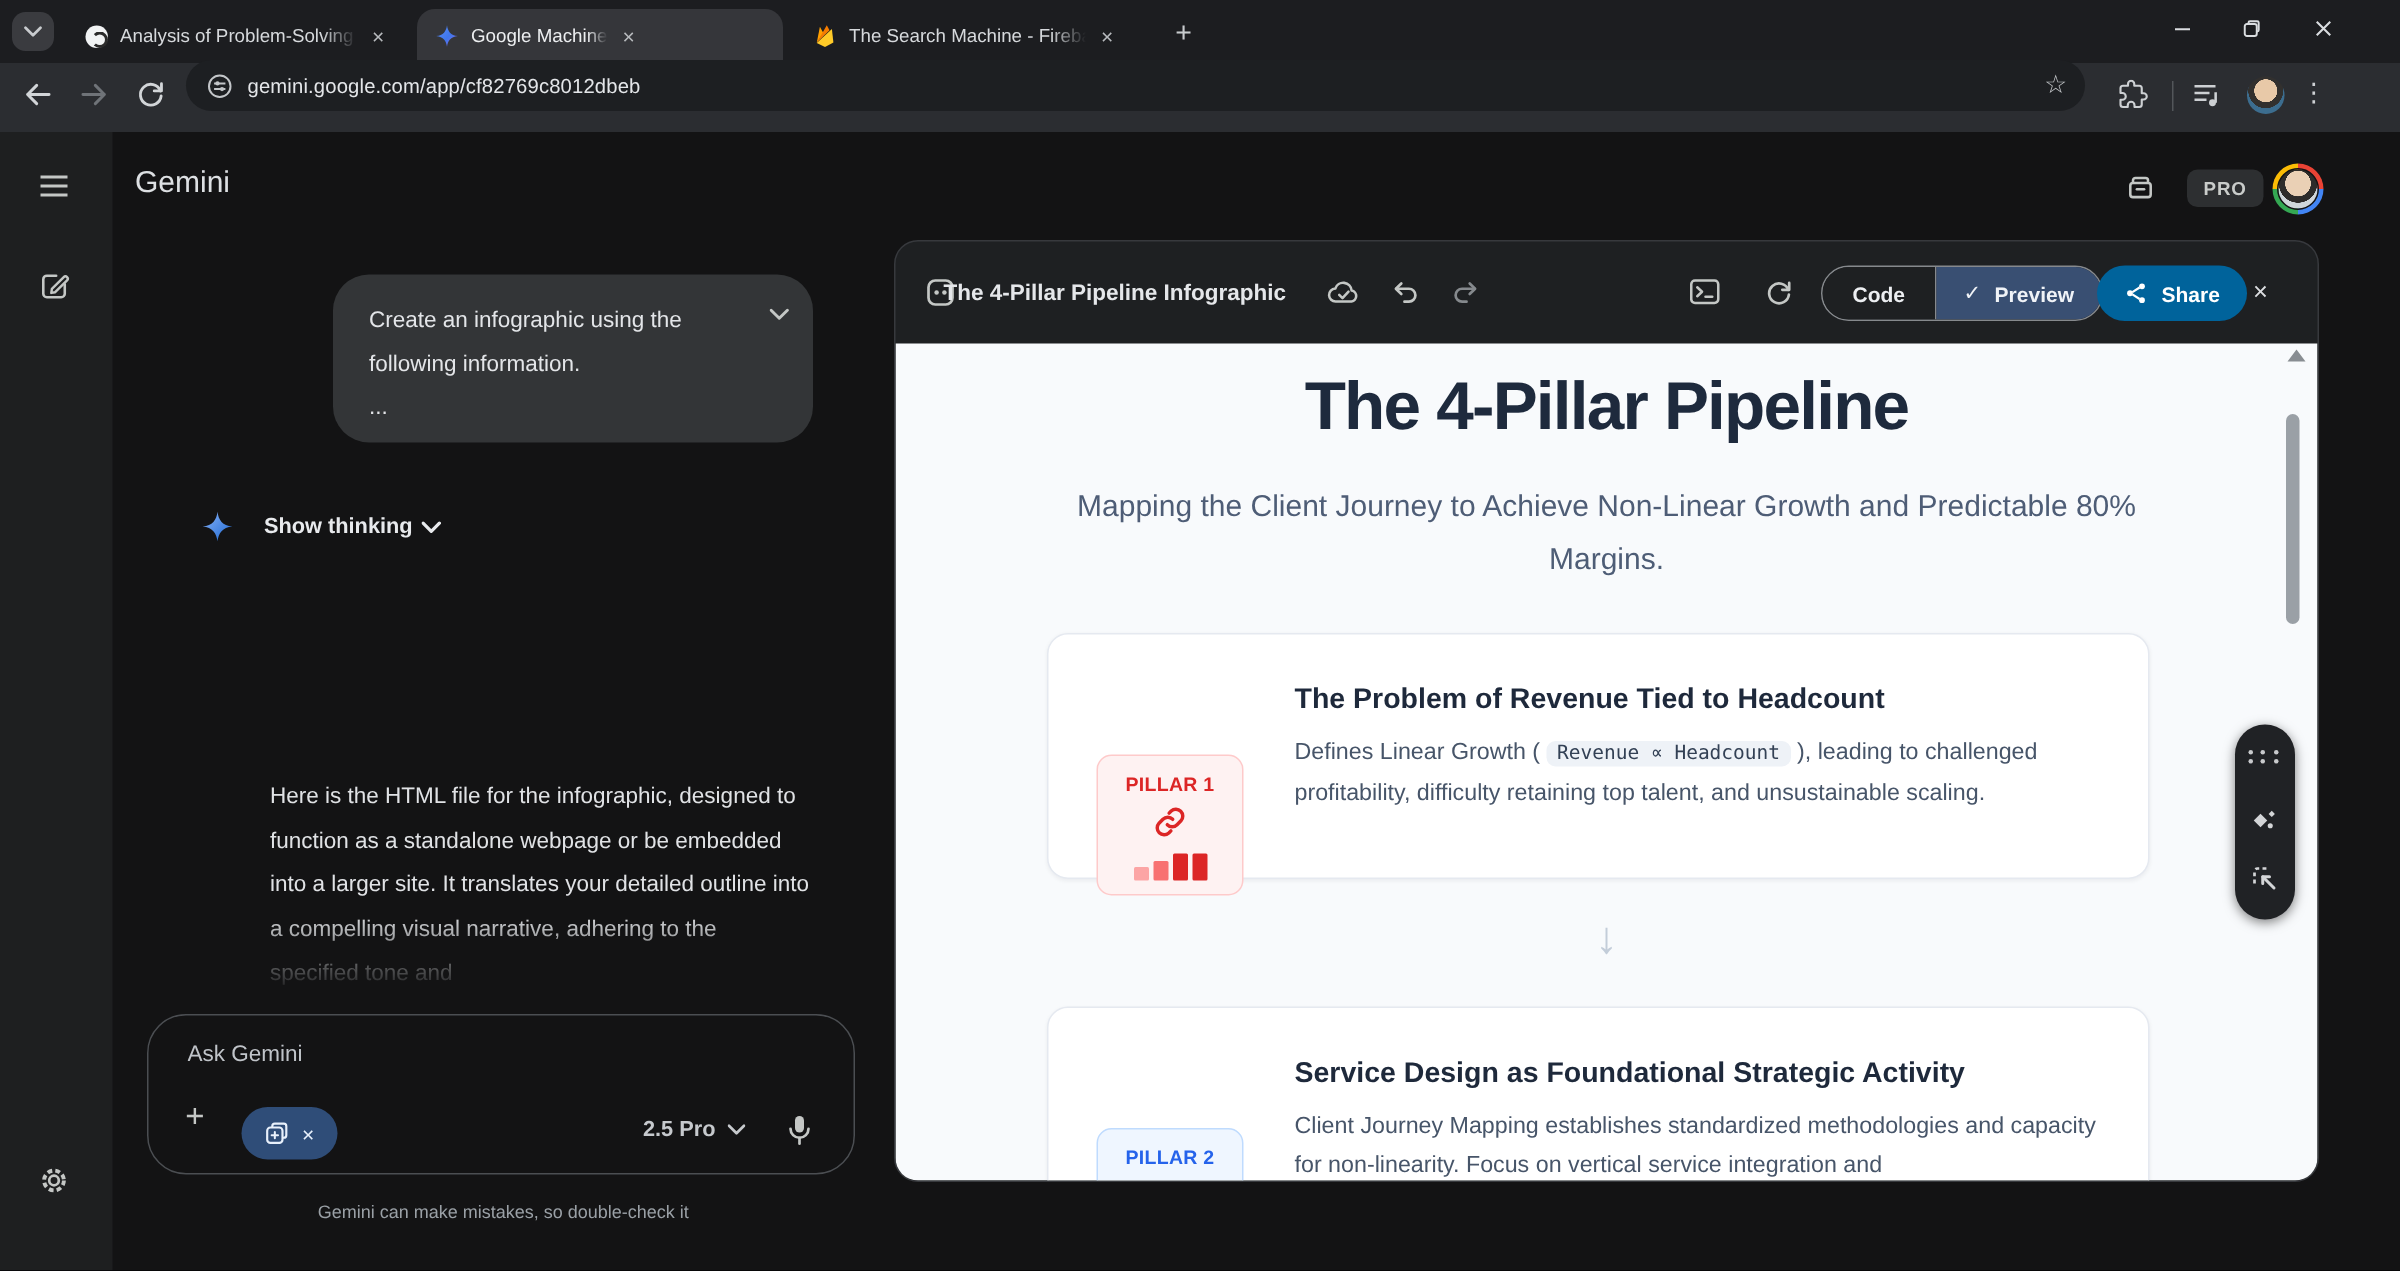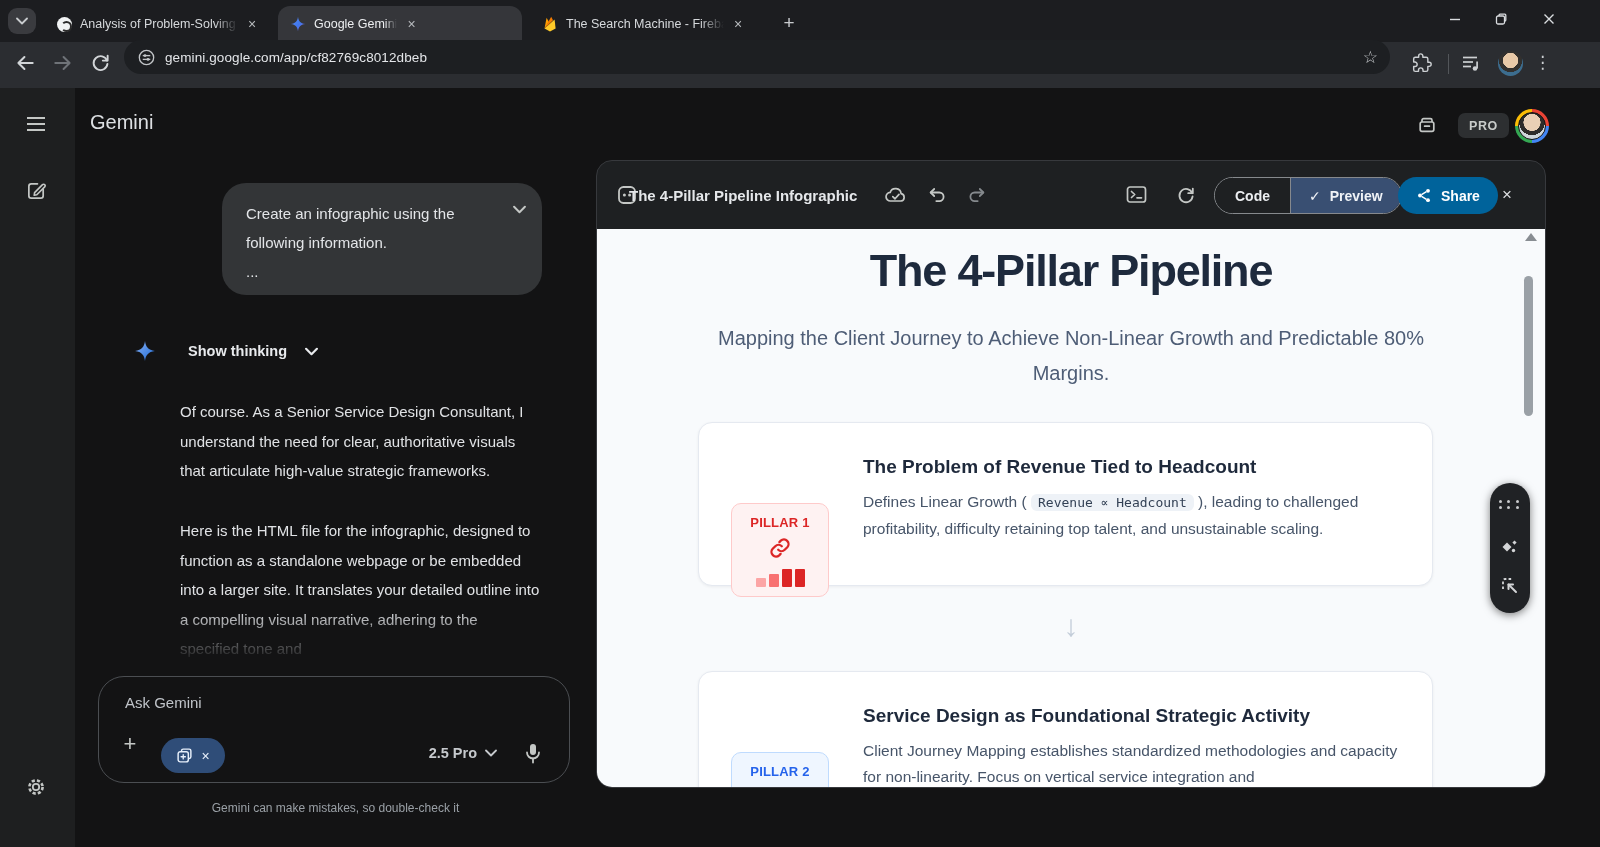--- a/index.html
+++ b/index.html
@@ -34,21 +34,21 @@
   .sb-ic{position:absolute;left:26px;color:#c4c7c5;}
   .appheader-title{position:absolute;left:90px;top:111px;font-size:20px;color:#dde0e3;font-weight:500;}
   .hist-ic{position:absolute;left:1416px;top:114px;color:#c4c7c5;}
   .pro-badge{position:absolute;left:1458px;top:113px;height:25px;padding:0 11px;border-radius:7px;background:#2d2f31;color:#c9ccca;font-size:12.5px;font-weight:600;letter-spacing:.6px;display:flex;align-items:center;}
   .gem-avatar{position:absolute;left:1515px;top:109px;width:34px;height:34px;border-radius:50%;background:conic-gradient(#ea4335 0 25%,#4285f4 25% 50%,#34a853 50% 75%,#fbbc05 75% 100%);display:flex;align-items:center;justify-content:center;}
   .gem-avatar .inner{width:28px;height:28px;border-radius:50%;background:radial-gradient(circle at 50% 36%,#ead0b5 0 40%,#2e2c2a 41% 60%,#cfd6da 61%);border:1px solid #131314;}
 
   
   .bubble{position:absolute;left:222px;top:183px;width:320px;height:112px;background:#333537;border-radius:24px;color:#e3e5e8;font-size:15px;line-height:29px;padding:16px 44px 16px 24px;}
   .bubble .chev{position:absolute;right:16px;top:22px;color:#c4c7c5;}
-  .showthink{position:absolute;left:134px;top:340px;display:flex;align-items:center;gap:16px;text-align:right;}
+  .showthink{position:absolute;left:134px;top:340px;display:flex;align-items:center;gap:4px;text-align:right;}
   .showthink .lbl{color:#e8eaed;font-weight:700;font-size:14.5px;margin-left:16px;}
   .showthink .chev{color:#e8eaed;margin-left:2px;}
   .resp{position:absolute;left:180px;width:360px;color:#e0e2e5;font-size:15px;line-height:29.5px;}
   .chatfade{position:absolute;left:76px;top:608px;width:519px;height:70px;background:linear-gradient(180deg,rgba(19,19,20,0) 0%,#131314 78%);}
   .askbox{position:absolute;left:98px;top:676px;width:472px;height:107px;border:1px solid #4b4e52;border-radius:26px;background:#131314;}
   .askbox input{position:absolute;left:24px;top:16px;width:300px;background:transparent;border:0;outline:none;color:#dfe1e5;font-size:15px;}
   .askbox input::placeholder{color:#c0c4c9;opacity:1;}
   .plus-ic{position:absolute;left:19px;top:55px;width:24px;height:24px;color:#c4c7c5;font-size:22px;line-height:24px;text-align:center;}
   .tool-chip{position:absolute;left:62px;top:61px;height:35px;width:64px;border-radius:18px;background:#2f4d78;display:flex;align-items:center;justify-content:center;gap:8px;color:#e8f0fb;}
   .model-pick{position:absolute;right:72px;top:68px;display:flex;align-items:center;gap:8px;color:#c6c9cd;font-size:14.5px;font-weight:600;}
@@ -117,21 +117,21 @@
             <defs>
               <linearGradient id="gfav" x1="0" y1="0" x2="1" y2="1">
                 <stop offset="0" stop-color="#5c8ef5"></stop>
                 <stop offset=".55" stop-color="#3f76ec"></stop>
                 <stop offset="1" stop-color="#9168e8"></stop>
               </linearGradient>
             </defs>
             <path d="M10 1 C10.6 6 13 9.4 19 10 C13 10.6 10.6 14 10 19 C9.4 14 7 10.6 1 10 C7 9.4 9.4 6 10 1 Z" fill="url(#gfav)"></path>
           </svg>
       </span>
-      <span class="ttl">Google Gemini</span>
+      <span class="ttl">Google Machine</span>
       <span class="tabclose">×</span>
     </div>
 
     <div class="tab" style="left:530px;width:232px;">
       <span class="favicon">
         <svg width="14" height="16" viewBox="0 0 14 16">
             <path d="M1.5 12.5 L3.6 1.8 L5.9 6.0 Z" fill="#ffa000"></path>
             <path d="M1.5 12.5 L8.2 0.8 L10 4.2 Z" fill="#f57c00"></path>
             <path d="M1.5 12.6 L11.6 3.4 L12.6 12.4 L7 15.4 Z" fill="#ffca28"></path>
           </svg>
@@ -265,21 +265,20 @@
         <path d="M10 1 C10.6 6 13 9.4 19 10 C13 10.6 10.6 14 10 19 C9.4 14 7 10.6 1 10 C7 9.4 9.4 6 10 1 Z" fill="url(#spark)"></path>
       </svg>
     <span class="lbl">Show thinking</span>
     <span class="chev">
       <svg width="13" height="9" viewBox="0 0 12 8">
           <path d="M1 1.5 L6 6.5 L11 1.5" fill="none" stroke="currentColor" stroke-width="2" stroke-linecap="round" stroke-linejoin="round"></path>
         </svg>
     </span>
   </div>
 
-  <div class="resp" style="top:397px;">Of course. As a Senior Service Design Consultant, I understand the need for clear, authoritative visuals that articulate high-value strategic frameworks.</div>
   <div class="resp" style="top:516px;height:162px;overflow:hidden;">Here is the HTML file for the infographic, designed to function as a standalone webpage or be embedded into a larger site. It translates your detailed outline into a compelling visual narrative, adhering to the specified tone and</div>
   <div class="chatfade"></div>
 
   <div class="askbox">
     <input type="text" placeholder="Ask Gemini" style="">
     <div class="plus-ic">+</div>
     <div class="tool-chip">
       <svg width="17" height="17" viewBox="0 0 20 20">
           <rect x="2.5" y="5.5" width="12" height="12" rx="2.5" fill="none" stroke="currentColor" stroke-width="1.7"></rect>
           <path d="M6.5 5.5 V4.5 a2 2 0 0 1 2-2 h7 a2 2 0 0 1 2 2 v7 a2 2 0 0 1-2 2 h-1" fill="none" stroke="currentColor" stroke-width="1.7"></path>

